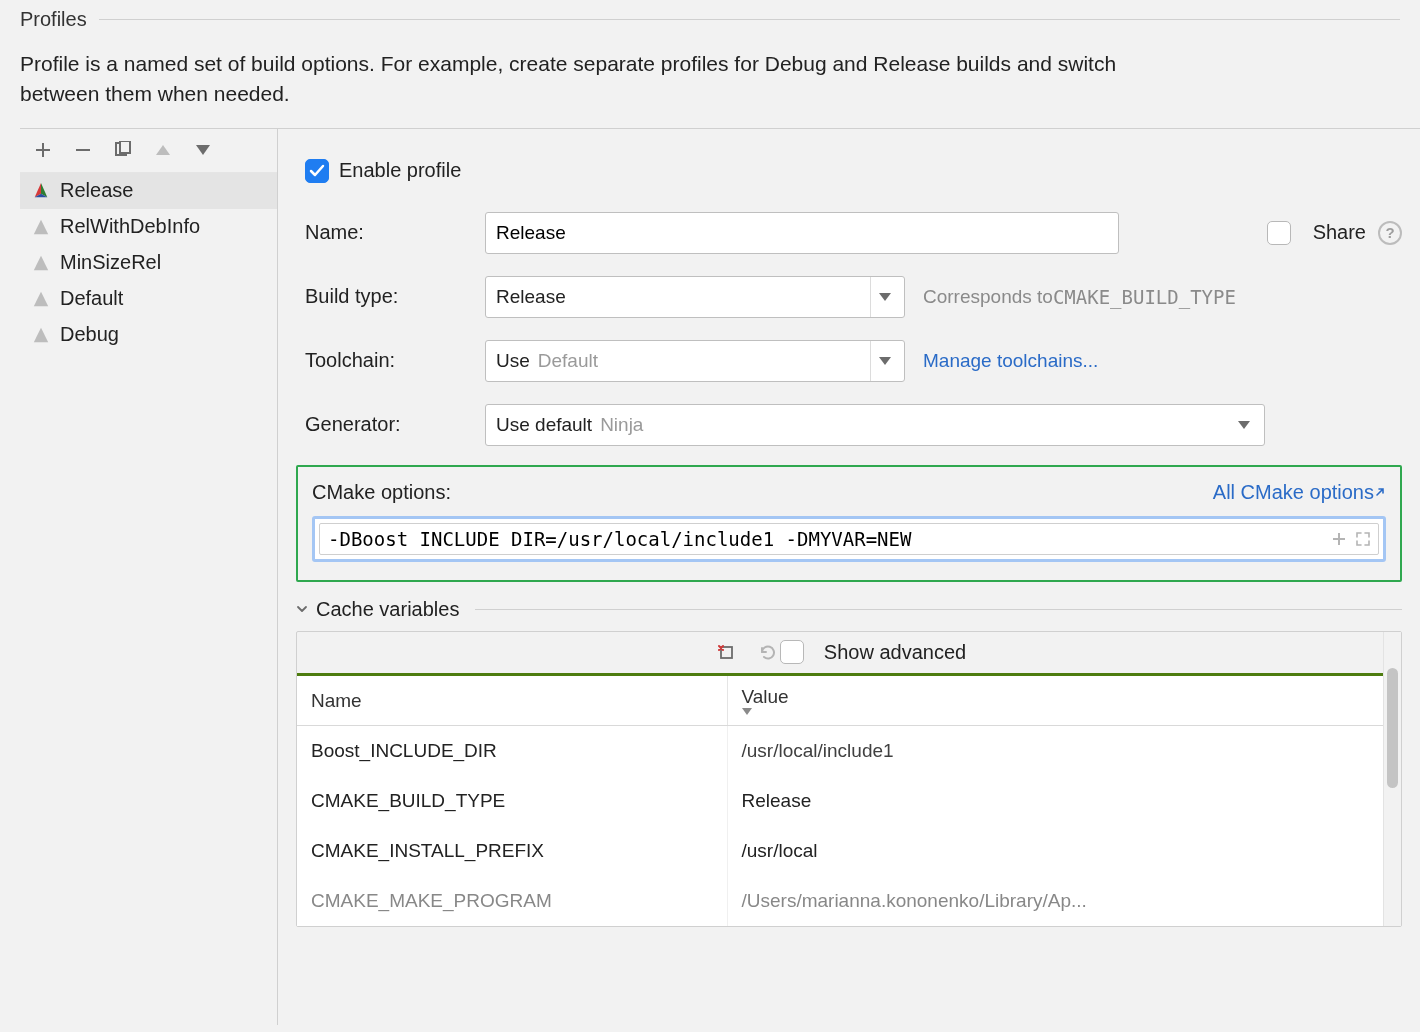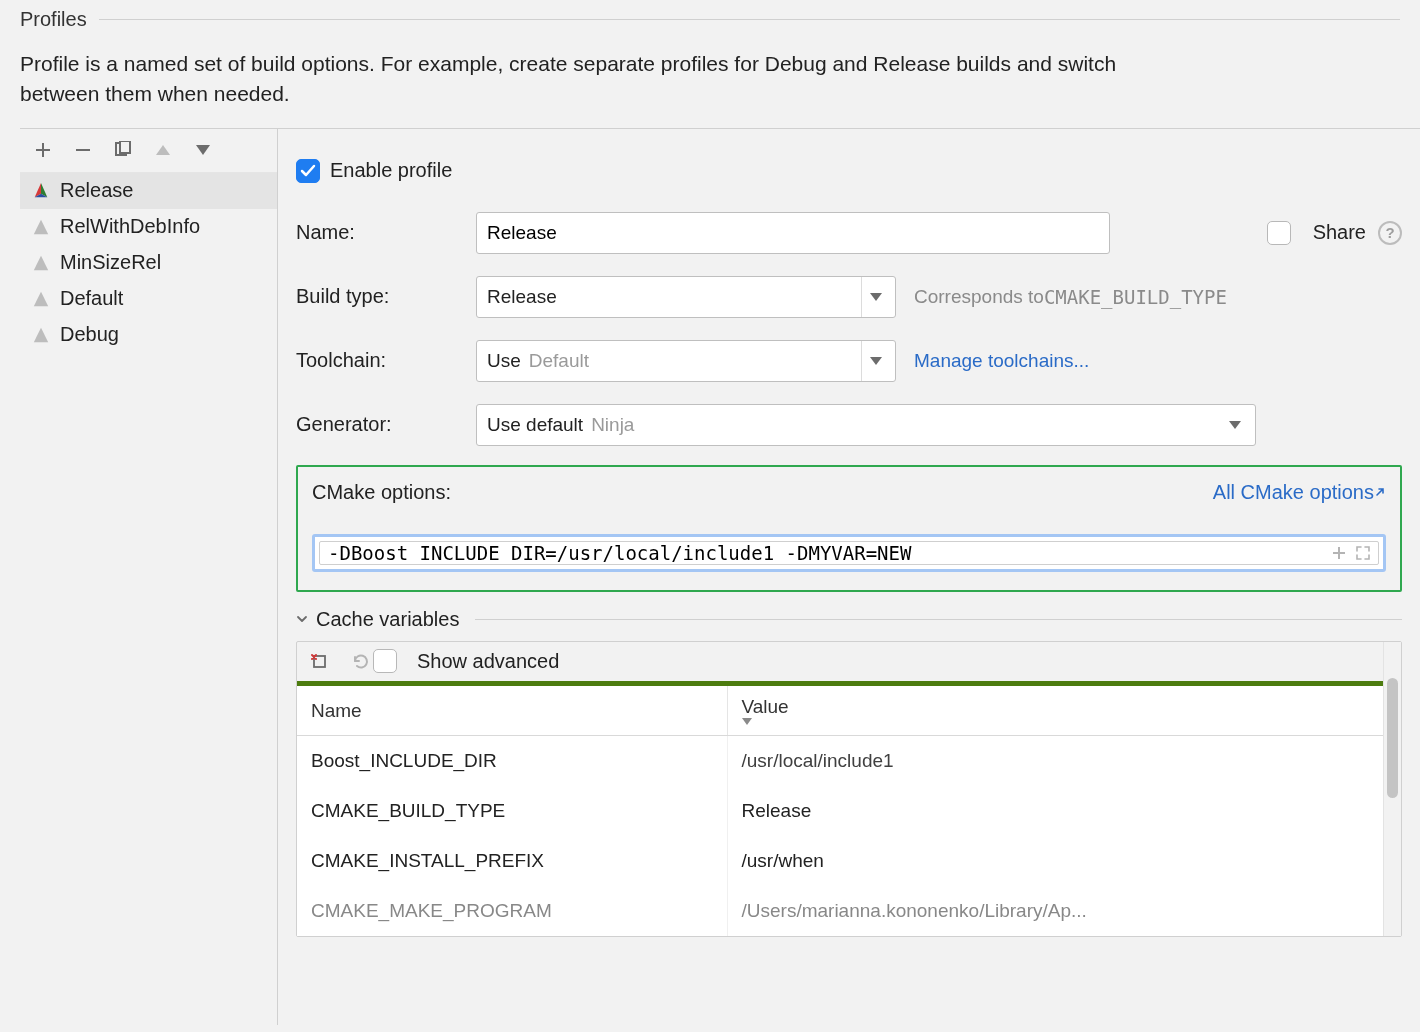--- a/index.html
+++ b/index.html
@@ -60,20 +60,21 @@
   }
   
   .right {
     flex:1; padding: 18px 18px 0 18px; overflow:auto;
     background:#f2f2f2;
   }
   .row {
     display:flex; align-items:center;
     margin-bottom: 16px;
     min-height: 48px;
+    margin-left: 9px;
   }
   .row.checkbox-row { margin-bottom:14px; }
   .form-label { width: 180px; font-size:20px; color:#222; }
   .text-input, .combo {
     height: 42px; border:1px solid #bfbfbf; background:#fff;
     border-radius:3px; font-size:19px; padding: 0 10px;
   }
   .text-input { width: 634px; }
   .combo {
     width: 420px;
@@ -105,52 +106,52 @@
     cursor:pointer;
   }
 
   
   .cmake-options {
     border:2px solid #2fa84f;
     border-radius:2px;
     padding:14px 14px 18px 14px;
     margin-top: 6px;
   }
-  .cmake-options-header { display:flex; align-items:center; justify-content:space-between; margin-bottom:30px; font-size:20px; }
+  .cmake-options-header { display:flex; align-items:center; justify-content:space-between; margin-bottom:12px; font-size:20px; }
   .ext-link { color:#2a6bc7; display:flex; align-items:center; cursor:pointer; }
   .cmake-input-wrap {
     border:3px solid #a4c6f4; border-radius:3px;
     background:#fff; padding:4px;
   }
   .cmake-input-inner {
     border:1px solid #cfcfcf; border-radius:2px;
     display:flex; align-items:center;
-    height:24px;
+    height:32px;
   }
   .cmake-input-inner input {
     flex:1; border:none; outline:none; font-size:19px; padding:0 8px;
     font-family: ui-monospace, SFMono-Regular, Menlo, Consolas, monospace;
     background:transparent;
   }
   .cmake-input-icons { display:flex; align-items:center; gap:10px; padding-right:8px; color:#b4b4b4; }
   .icon-btn { cursor:pointer; display:flex; }
 
   
   .cache-section { margin-top:16px; }
   .cache-header { display:flex; align-items:center; gap:8px; font-size:20px; }
   .cache-header .rule { flex:1; height:1px; background:#d0d0d0; margin-left:8px; }
   .cache-box {
     margin-top:10px; border:1px solid #d0d0d0; background:#f2f2f2;
     border-radius:2px;
     display:flex;
   }
   .cache-box-inner { flex:1; min-width:0; }
   .cache-toolbar {
-    display:flex; align-items:center; justify-content:flex-start;
-    padding:6px 10px; border-bottom:5px solid #4d7c0f;
+    display:flex; align-items:center; justify-content:center;
+    padding:6px 10px; border-bottom:3px solid #4d7c0f;
     height:44px;
   }
   .cache-toolbar-left { display:flex; align-items:center; gap:14px; }
   .cache-toolbar-right { display:flex; align-items:center; gap:10px; }
   .cache-table {
     width:100%; border-collapse:collapse; table-layout:fixed;
     background:#fff;
   }
   .cache-table th, .cache-table td {
     text-align:left; padding:6px 14px; font-weight:400; font-size:19px;
@@ -401,21 +402,21 @@
                   <tr>
                     <td class="name-col">Boost_INCLUDE_DIR</td>
                     <td><span class="value-link">/usr/local/include1</span></td>
                   </tr>
                   <tr>
                     <td class="name-col">CMAKE_BUILD_TYPE</td>
                     <td>Release</td>
                   </tr>
                   <tr>
                     <td class="name-col">CMAKE_INSTALL_PREFIX</td>
-                    <td>/usr/when</td>
+                    <td>/usr/local</td>
                   </tr>
                   <tr class="truncated">
                     <td class="name-col">CMAKE_MAKE_PROGRAM</td>
                     <td>/Users/marianna.kononenko/Library/Ap...</td>
                   </tr>
                 </tbody>
             </table>
           </div>
           <div class="cache-scroll">
             <div class="thumb"></div>

